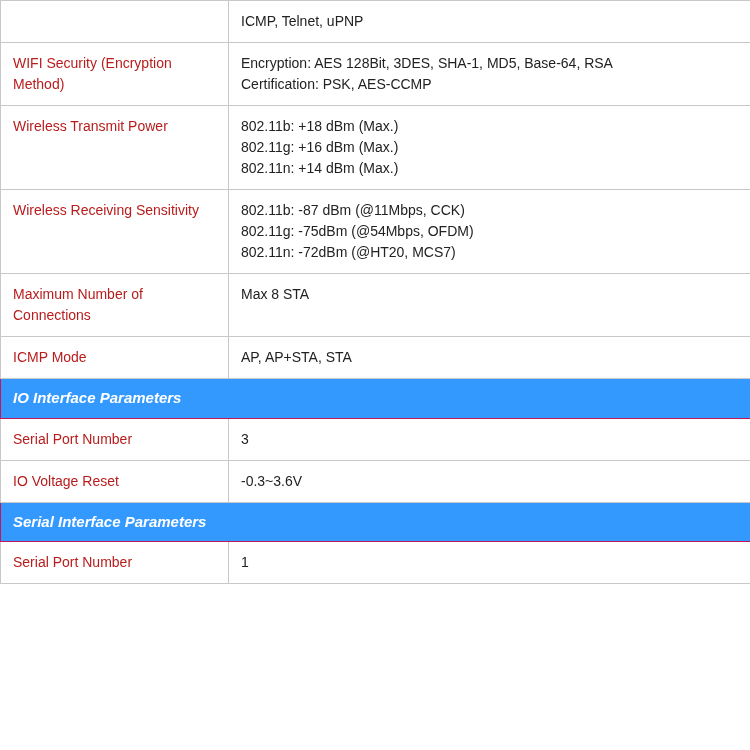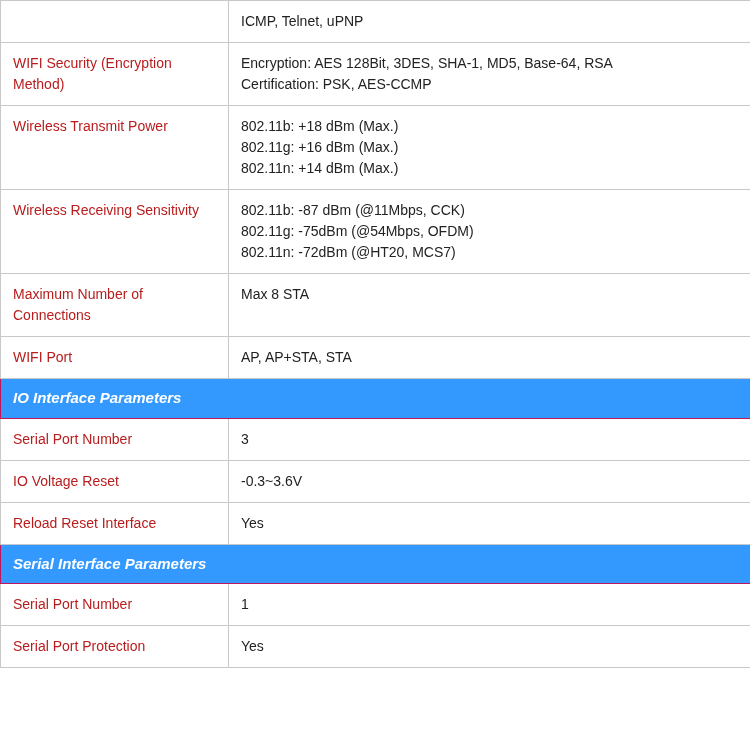--- a/index.html
+++ b/index.html
@@ -91,44 +91,36 @@
         </tr>
         <tr>
           <td class="label-cell">Wireless Receiving Sensitivity</td>
           <td class="value-cell">802.11b: -87 dBm (@11Mbps, CCK)<br>802.11g: -75dBm (@54Mbps, OFDM)<br>802.11n: -72dBm (@HT20, MCS7)</td>
         </tr>
         <tr>
           <td class="label-cell">Maximum Number of Connections</td>
           <td class="value-cell">Max 8 STA</td>
         </tr>
         <tr>
-          <td class="label-cell">WIFI Port</td>
+          <td class="label-cell">ICMP Mode</td>
           <td class="value-cell">AP, AP+STA, STA</td>
         </tr>
         <tr class="section-header">
           <td colspan="2"><span>IO Interface Parameters</span></td>
         </tr>
         <tr>
           <td class="label-cell">Serial Port Number</td>
           <td class="value-cell">3</td>
         </tr>
         <tr>
           <td class="label-cell">IO Voltage Reset</td>
           <td class="value-cell">-0.3~3.6V</td>
         </tr>
-        <tr>
-          <td class="label-cell">Reload Reset Interface</td>
-          <td class="value-cell">Yes</td>
-        </tr>
         <tr class="section-header">
           <td colspan="2"><span>Serial Interface Parameters</span></td>
         </tr>
         <tr>
           <td class="label-cell">Serial Port Number</td>
           <td class="value-cell">1</td>
         </tr>
-        <tr>
-          <td class="label-cell">Serial Port Protection</td>
-          <td class="value-cell">Yes</td>
-        </tr>
       </tbody>
   </table>
 </div>
 
 </body></html>

